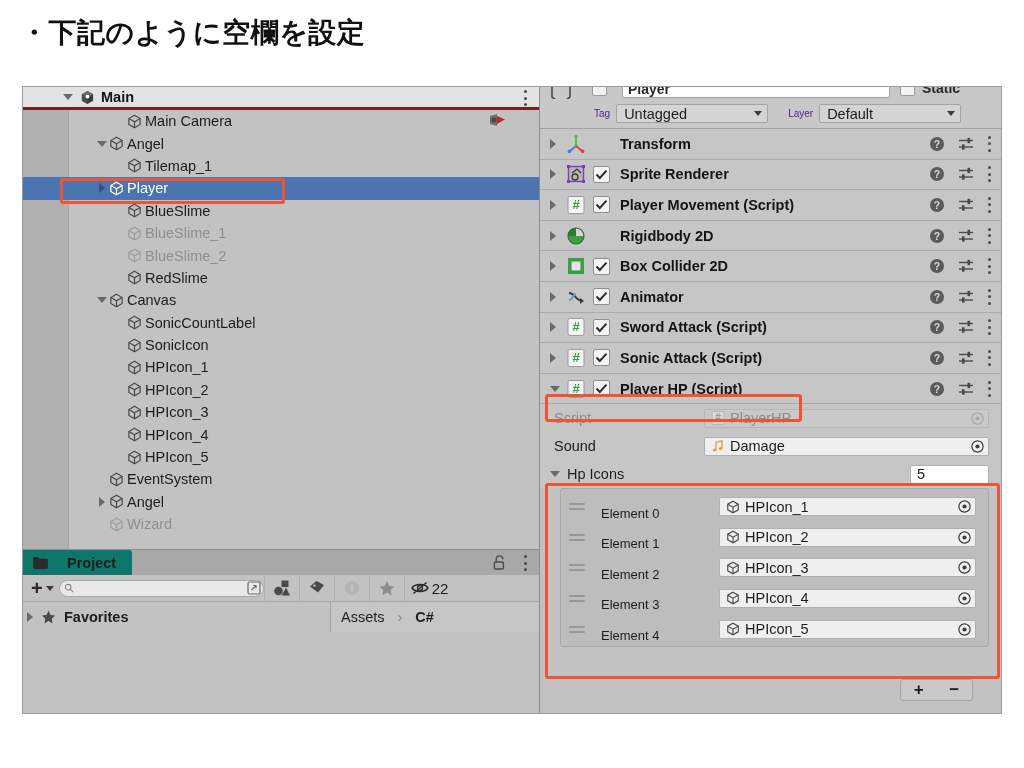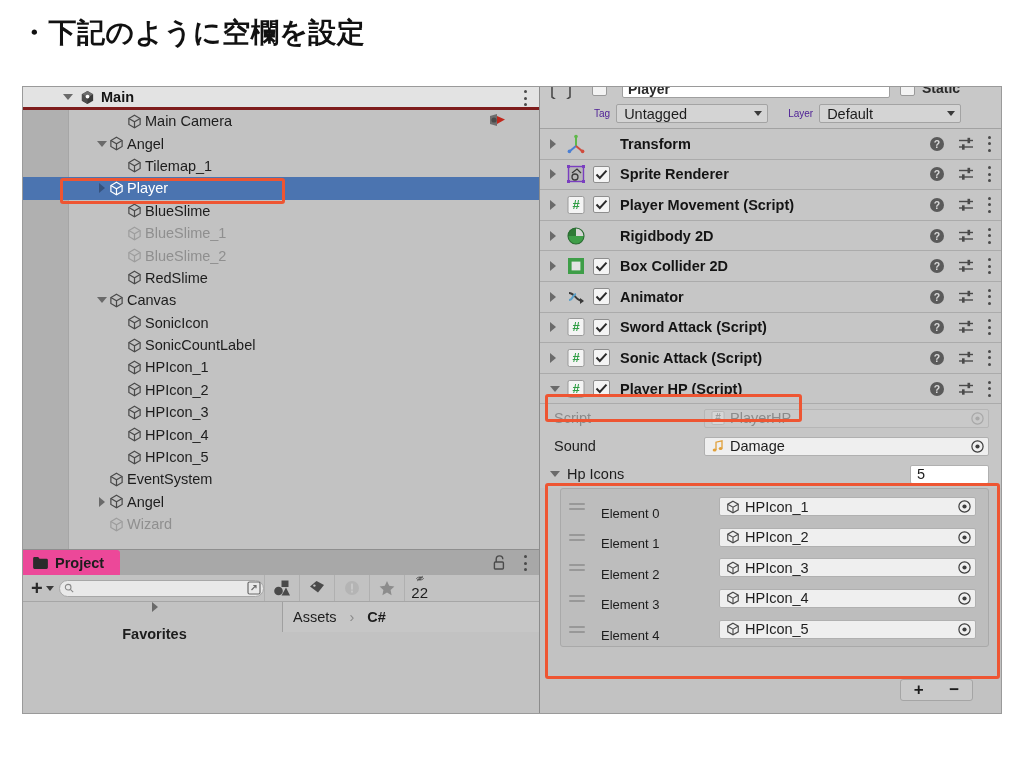--- a/index.html
+++ b/index.html
@@ -66,22 +66,22 @@
   .kebab { width: 4px; height: 16px; display: flex; flex-direction: column;
            justify-content: space-between; align-items: center; }
   .kebab i { width: 3px; height: 3px; border-radius: 50%; background: #4a4a4a; display: block; }
 
   .cam-icon { position: absolute; right: 32px; top: 3px; width: 18px; height: 16px; }
 
   
   .proj-panel { flex: 1; background: #c2c2c2; border-top: 1px solid #8e8e8e; position: relative; }
   .proj-tabbar { height: 25px; background: #a8a8a8; position: relative; display: flex; align-items: flex-end; }
   .proj-tab {
-    height: 25px; background: #ec4899; padding: 0 16px 0 10px;
-    display: flex; align-items: center; gap: 7px;
+    height: 25px; background: #0f766e; padding: 0 16px 0 10px;
+    display: flex; align-items: center; gap: 19px;
     font-size: 14.5px; font-weight: bold; color: #1d1d1d;
     border-top-right-radius: 3px;
   }
   .folder-ico { width: 15px; height: 12px; }
   .lock-ico  { position: absolute; right: 33px; top: 5px; }
   .proj-kebab{ position: absolute; right: 12px; top: 5px; }
 
   .proj-toolbar { height: 27px; background: #c2c2c2; display: flex; align-items: center;
                   gap: 0; padding: 0 0 0 6px; border-bottom: 1px solid #a6a6a6; }
   .plus-btn { display: flex; align-items: center; gap: 3px; padding: 0 5px 0 2px; }
@@ -96,25 +96,25 @@
   .search-box .mag { width: 10px; height: 10px; opacity: .65; }
   .search-box input {
     border: 0; background: transparent; outline: none; font-size: 11px; width: 150px;
     font-family: "Liberation Sans", sans-serif; color: #333;
   }
   .tool-ico-btn {
     width: 35px; height: 26px; display: flex; align-items: center; justify-content: center;
     border-left: 1px solid #b0b0b0;
   }
   .hid-count { display: flex; align-items: center; gap: 2px; border-left: 1px solid #b0b0b0;
-               height: 26px; padding: 0 4px 0 5px; font-size: 15px; color: #1d1d1d; flex-direction: column; }
+               height: 26px; padding: 0 4px 0 5px; font-size: 15px; color: #1d1d1d; }
 
   .proj-body { display: flex; height: 30px; }
-  .fav-col { width: 260px; display: flex; align-items: center; gap: 7px; padding-left: 4px;
-             background: #c2c2c2; border-right: 1px solid #a0a0a0; flex-direction: column; }
+  .fav-col { width: 308px; display: flex; align-items: center; gap: 7px; padding-left: 4px;
+             background: #c2c2c2; border-right: 1px solid #a0a0a0; }
   .fav-col .lbl { font-size: 14.5px; font-weight: bold; color: #1d1d1d; }
   .crumb-col { flex: 1; display: flex; align-items: center; gap: 13px; padding-left: 10px;
                background: #c6c6c6; font-size: 14.5px; color: #1d1d1d; }
   .crumb-sep { color: #8a8a8a; }
   .crumb-cur { font-weight: bold; }
 
   
   .insp { flex: 1; position: relative; background: #c2c2c2; overflow: hidden; }
 
   .insp-cut { height: 12px; background: #c8c8c8; position: relative; overflow: hidden;
@@ -318,30 +318,30 @@
               </svg>
               <span class="lbl">Canvas</span>
             </div>
             <div class="hrow">
               <span style="width:90px;flex:0 0 90px"></span>
               <span class="tw"></span>
               <svg class="cube" viewBox="0 0 16 16">
                 <path d="M8 1.4 L14 4.8 L14 11.2 L8 14.6 L2 11.2 L2 4.8 Z" fill="none" stroke="#4a4a4a" stroke-width="1.3"></path>
                 <path d="M2 4.8 L8 8.2 L14 4.8 M8 8.2 L8 14.6" fill="none" stroke="#4a4a4a" stroke-width="1.3"></path>
               </svg>
+              <span class="lbl">SonicCountLabel</span>
+            </div>
+            <div class="hrow">
+              <span style="width:90px;flex:0 0 90px"></span>
+              <span class="tw"></span>
+              <svg class="cube" viewBox="0 0 16 16">
+                <path d="M8 1.4 L14 4.8 L14 11.2 L8 14.6 L2 11.2 L2 4.8 Z" fill="none" stroke="#4a4a4a" stroke-width="1.3"></path>
+                <path d="M2 4.8 L8 8.2 L14 4.8 M8 8.2 L8 14.6" fill="none" stroke="#4a4a4a" stroke-width="1.3"></path>
+              </svg>
               <span class="lbl">SonicIcon</span>
-            </div>
-            <div class="hrow">
-              <span style="width:90px;flex:0 0 90px"></span>
-              <span class="tw"></span>
-              <svg class="cube" viewBox="0 0 16 16">
-                <path d="M8 1.4 L14 4.8 L14 11.2 L8 14.6 L2 11.2 L2 4.8 Z" fill="none" stroke="#4a4a4a" stroke-width="1.3"></path>
-                <path d="M2 4.8 L8 8.2 L14 4.8 M8 8.2 L8 14.6" fill="none" stroke="#4a4a4a" stroke-width="1.3"></path>
-              </svg>
-              <span class="lbl">SonicCountLabel</span>
             </div>
             <div class="hrow">
               <span style="width:90px;flex:0 0 90px"></span>
               <span class="tw"></span>
               <svg class="cube" viewBox="0 0 16 16">
                 <path d="M8 1.4 L14 4.8 L14 11.2 L8 14.6 L2 11.2 L2 4.8 Z" fill="none" stroke="#4a4a4a" stroke-width="1.3"></path>
                 <path d="M2 4.8 L8 8.2 L14 4.8 M8 8.2 L8 14.6" fill="none" stroke="#4a4a4a" stroke-width="1.3"></path>
               </svg>
               <span class="lbl">HPIcon_1</span>
             </div>

